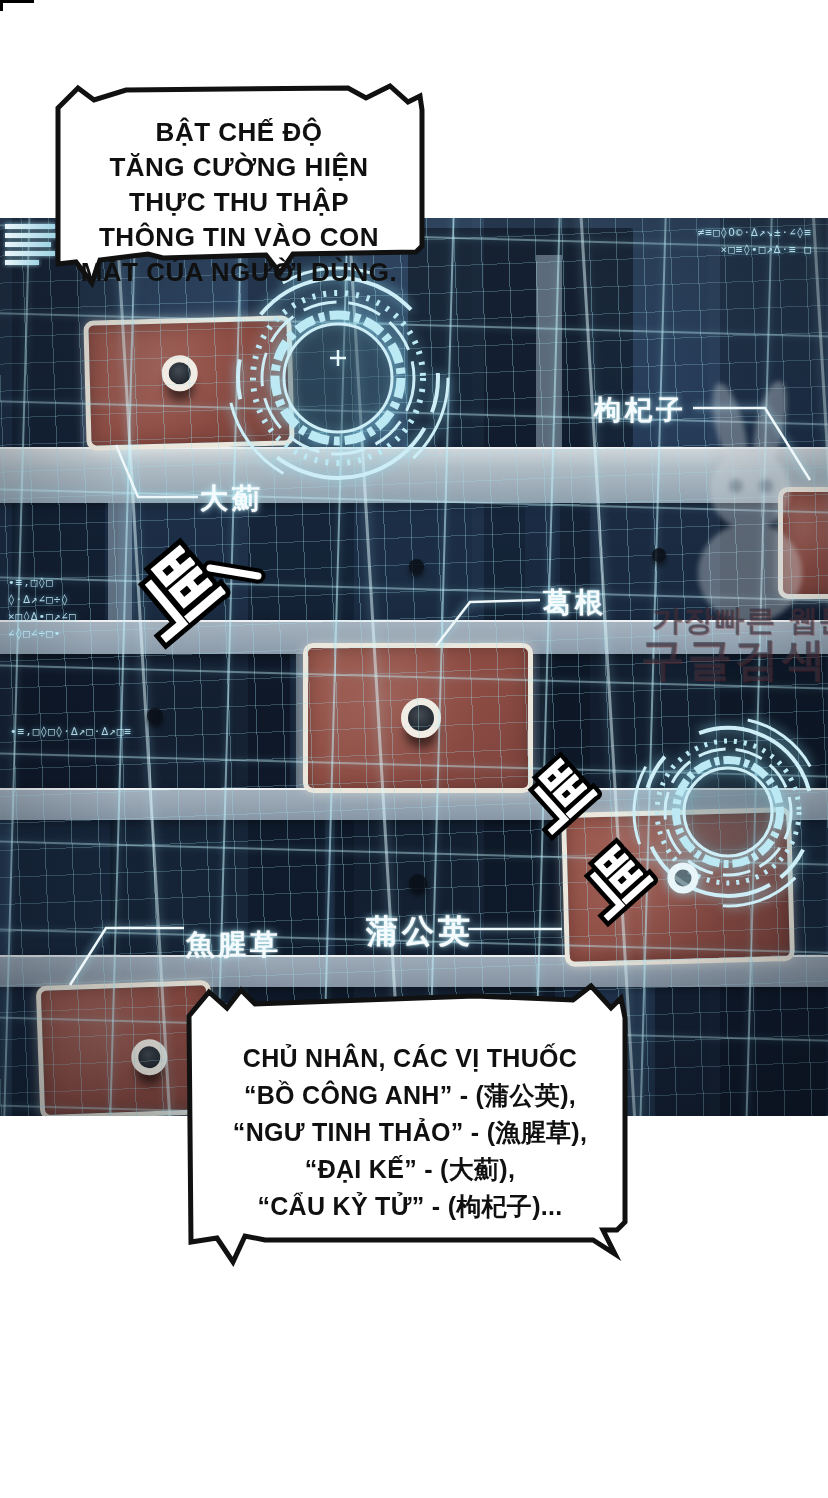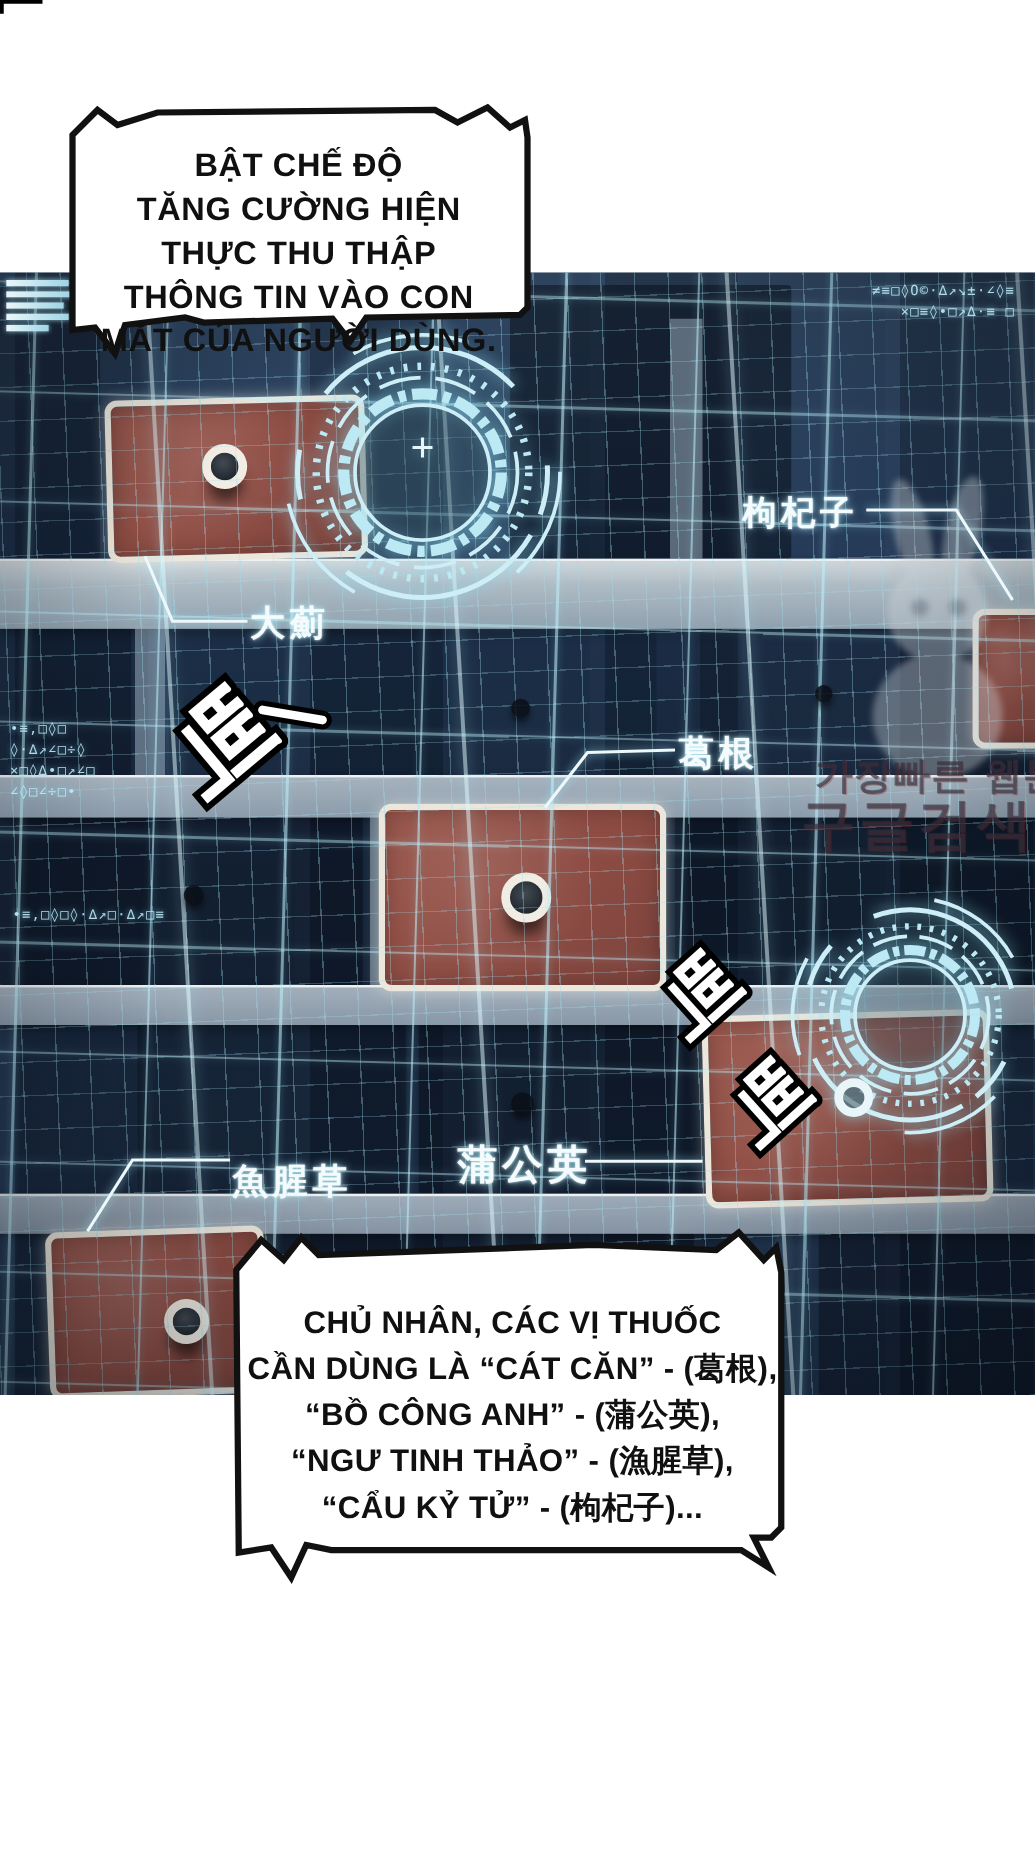--- a/index.html
+++ b/index.html
@@ -229,19 +229,19 @@
     <div>THÔNG TIN VÀO CON</div>
     <div>MẮT CỦA NGƯỜI DÙNG.</div>
   </div>
 
   <svg class="bubble-shape" style="left:175px;top:972px;" width="460" height="304" viewBox="0 0 460 304">
     <path d="M14,44 L34,20 L52,36 L66,18 L80,32 L300,24 L398,28 L416,14 L436,36 L446,26 L450,46
              L450,250 L442,258 L428,258 L440,282 L418,268 L90,268 L70,264 L58,290 L42,266 L16,270 Z" fill="#ffffff" stroke="#111111" stroke-width="5" stroke-linejoin="miter"></path>
   </svg>
   <div class="bubble-text bottom">
     <div>CHỦ NHÂN, CÁC VỊ THUỐC</div>
-    <div>CẦN DÙNG LÀ “CÁT CĂN” - (葛根),</div>
     <div>“BỒ CÔNG ANH” - (蒲公英),</div>
     <div>“NGƯ TINH THẢO” - (漁腥草),</div>
+    <div>“ĐẠI KẾ” - (大薊),</div>
     <div>“CẨU KỶ TỬ” - (枸杞子)...</div>
   </div>
 
 </div>
 
 </body></html>

